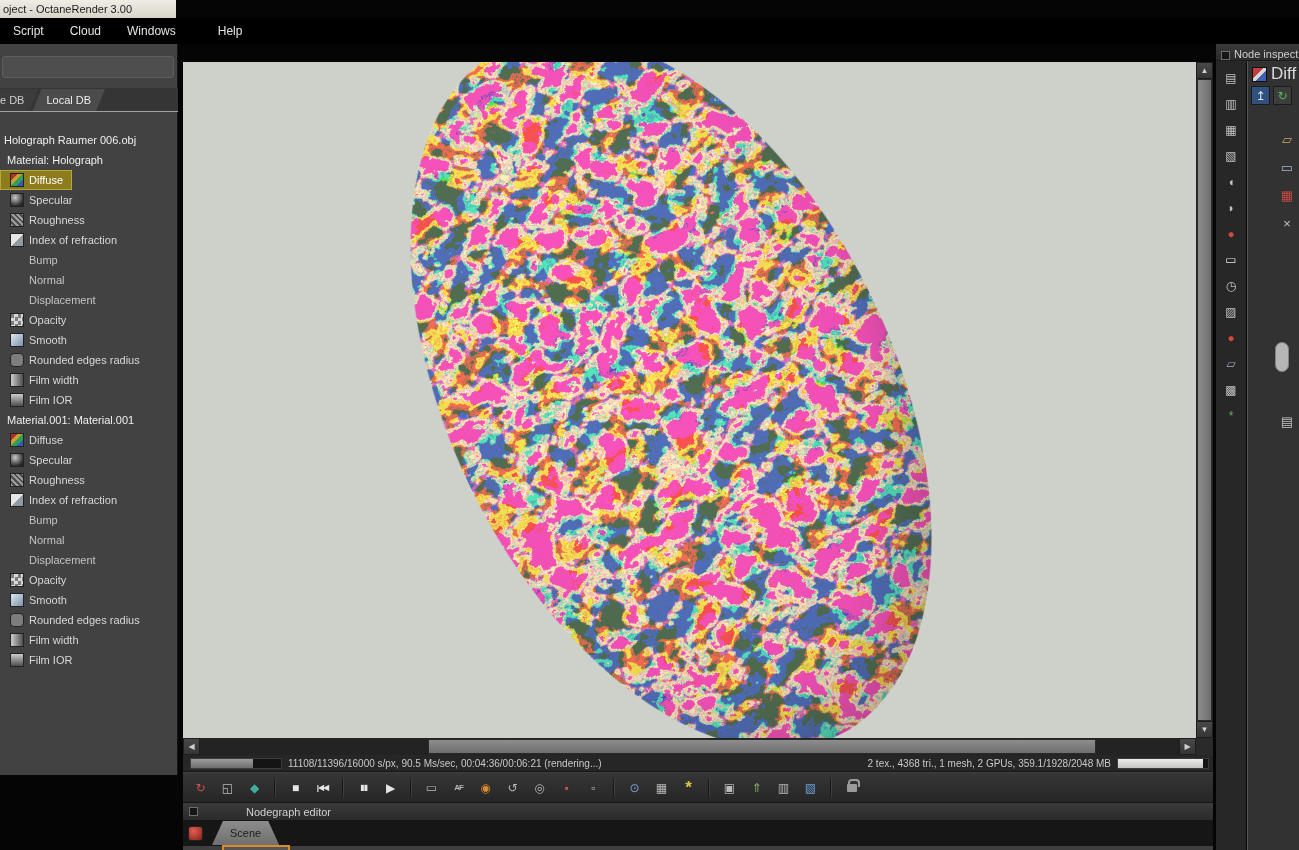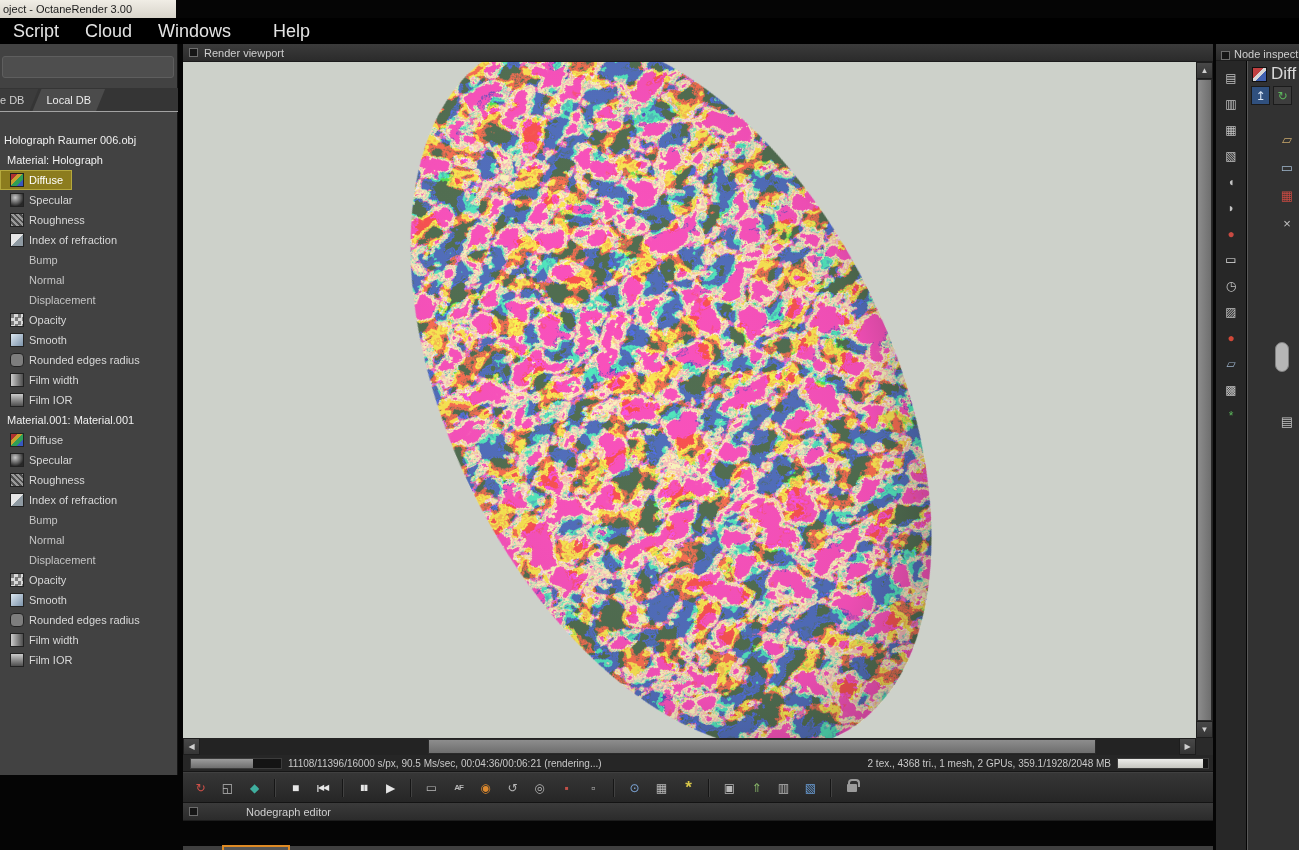--- a/index.html
+++ b/index.html
@@ -2,21 +2,21 @@
 <html><head>
 <meta charset="utf-8">
 <style>
   *{margin:0;padding:0;box-sizing:border-box;font-family:"Liberation Sans","DejaVu Sans",sans-serif;}
   html,body{width:1299px;height:850px;background:#050505;overflow:hidden;}
   #app{position:relative;width:1299px;height:850px;background:#050505;}
 
   
   .titlebar{position:absolute;left:0;top:0;width:176px;height:18px;background:linear-gradient(#f0ede5,#d8d4ca);color:#1c1c1c;font-size:11px;line-height:18px;padding-left:3px;white-space:nowrap;overflow:hidden;}
   .menubar{position:absolute;left:0;top:18px;width:1299px;height:26px;background:#000;display:flex;align-items:center;}
-  .menu-item{color:#e4e4e4;font-size:18px;padding:5px 13px;cursor:default;}
+  .menu-item{color:#e4e4e4;font-size:12px;padding:5px 13px;cursor:default;}
   .menubar div.menu-item:nth-of-type(4){margin-left:16px;}
 
   
   .db-panel{position:absolute;left:0;top:44px;width:178px;height:731px;background:#424242;border-right:1px solid #151515;}
   .db-toolbar{position:absolute;left:2px;top:12px;width:172px;height:22px;background:#4e4e4e;border:1px solid #5e5e5e;border-radius:3px;}
   .db-tabs{position:absolute;left:0;top:44px;width:178px;height:24px;display:flex;align-items:flex-end;background:#353535;border-bottom:1px solid #a3a3a3;}
   .db-tab{height:22px;line-height:22px;padding:0 14px;font-size:11px;color:#cfcfcf;background:#3c3c3c;clip-path:polygon(9px 0,100% 0,calc(100% - 9px) 100%,0 100%);margin-right:-6px;}
   .db-tab.cut{margin-left:-14px;}
   .db-tab.active{background:#4b4b4b;color:#eee;}
   .tree{position:absolute;left:0;top:86px;width:178px;}
@@ -241,24 +241,20 @@
           <span class="ticon" data-name="film-width-icon"></span>
           <span class="tlabel" data-name="tree-item-label">Film width</span>
         </div>
         <div class="trow" data-name="tree-item">
           <span class="ticon" data-name="film-ior-icon"></span>
           <span class="tlabel" data-name="tree-item-label">Film IOR</span>
         </div>
       </div>
   </div>
 
-  <div class="vp-header" data-name="render-viewport-header">
-    <span class="collapse-toggle" data-name="viewport-collapse-toggle"></span>
-    <span class="panel-title" data-name="viewport-title">Render viewport</span>
-  </div>
 
   <div class="viewport" data-name="render-viewport">
     <svg class="render-svg" data-name="render-image" width="1013" height="676" viewBox="0 0 1013 676" xmlns="http://www.w3.org/2000/svg">
       <defs>
         <filter id="psy" x="-10%" y="-10%" width="120%" height="120%">
           <feTurbulence type="turbulence" baseFrequency="0.028 0.034" numOctaves="3" seed="7" result="noise"></feTurbulence>
           <feColorMatrix in="noise" type="saturate" values="9" result="sat"></feColorMatrix>
           <feComponentTransfer result="tex">
             <feFuncR type="discrete" tableValues="0.95 0.2 0.85 0.55 0.98 0.45 0.08"></feFuncR>
             <feFuncG type="discrete" tableValues="0.15 0.75 0.8 0.5 0.9 0.1 0.08"></feFuncG>
@@ -386,20 +382,26 @@
       </div>
       <div class="tb-btn" data-name="lock-icon">
         <span class="glyph" style="color: rgb(154, 154, 154);"></span>
       </div>
     </div>
 
   <div class="ng-header" data-name="nodegraph-header">
     <span class="collapse-toggle" data-name="nodegraph-collapse-toggle"></span>
     <span class="panel-title" data-name="nodegraph-title">Nodegraph editor</span>
   </div>
+  <div class="ng-tabrow" data-name="nodegraph-tab-row">
+    <span class="scene-node-icon" data-name="scene-node-icon"></span>
+    <div class="scene-tab" data-name="tab-scene">
+      <span data-name="scene-tab-label">Scene</span>
+    </div>
+  </div>
   <div class="ng-canvas" data-name="nodegraph-canvas"></div>
   <div class="node-sliver" data-name="selected-node"></div>
 
   <div class="node-palette" data-name="node-palette">
 
   <div class="np-btn" data-name="copy-node-icon">
         <span class="glyph" style="color: rgb(194, 194, 194);">▤</span>
       </div>
       <div class="np-btn" data-name="duplicate-node-icon">
         <span class="glyph" style="color: rgb(194, 194, 194);">▥</span>

